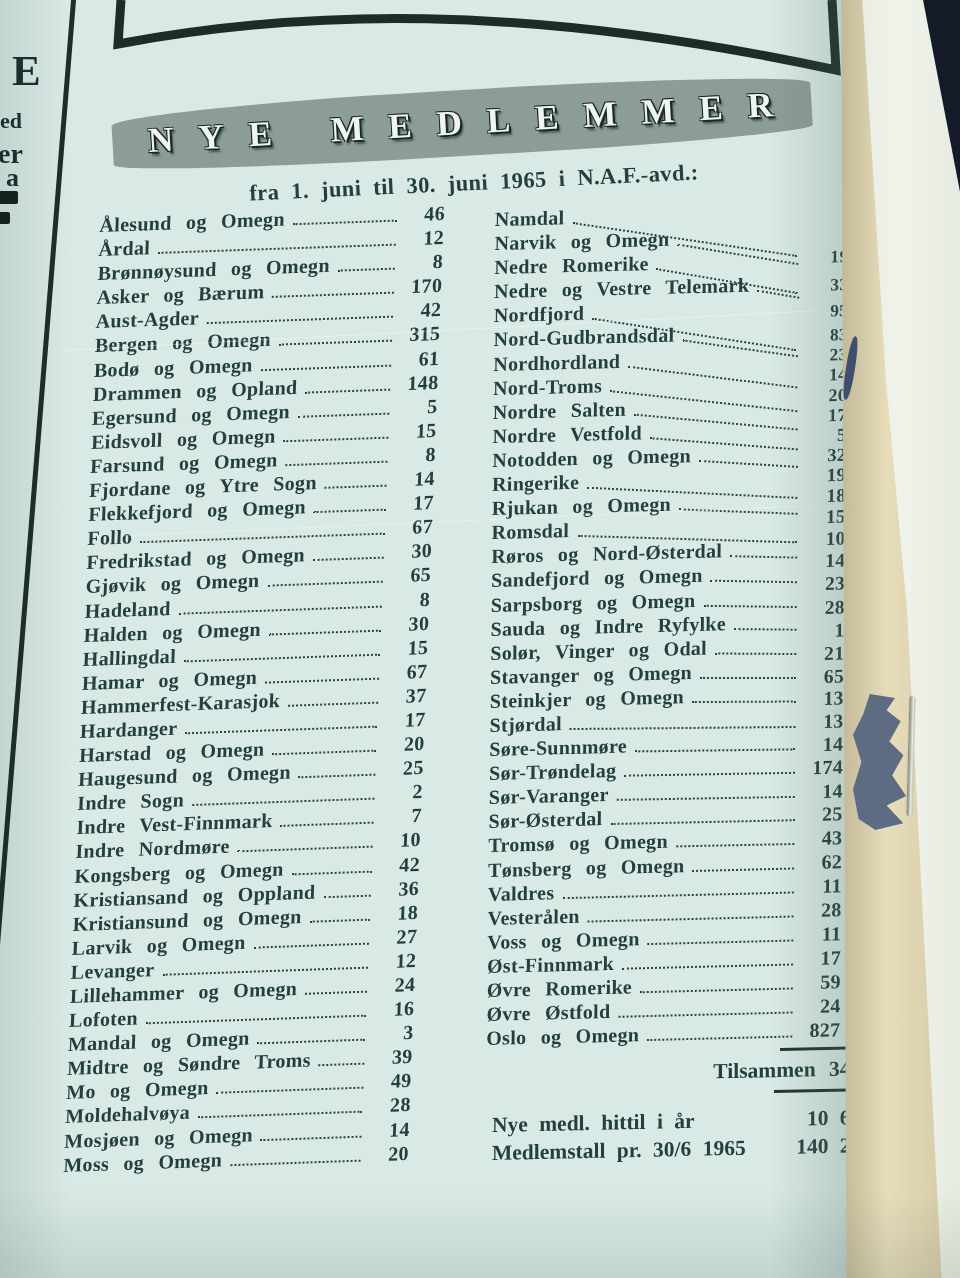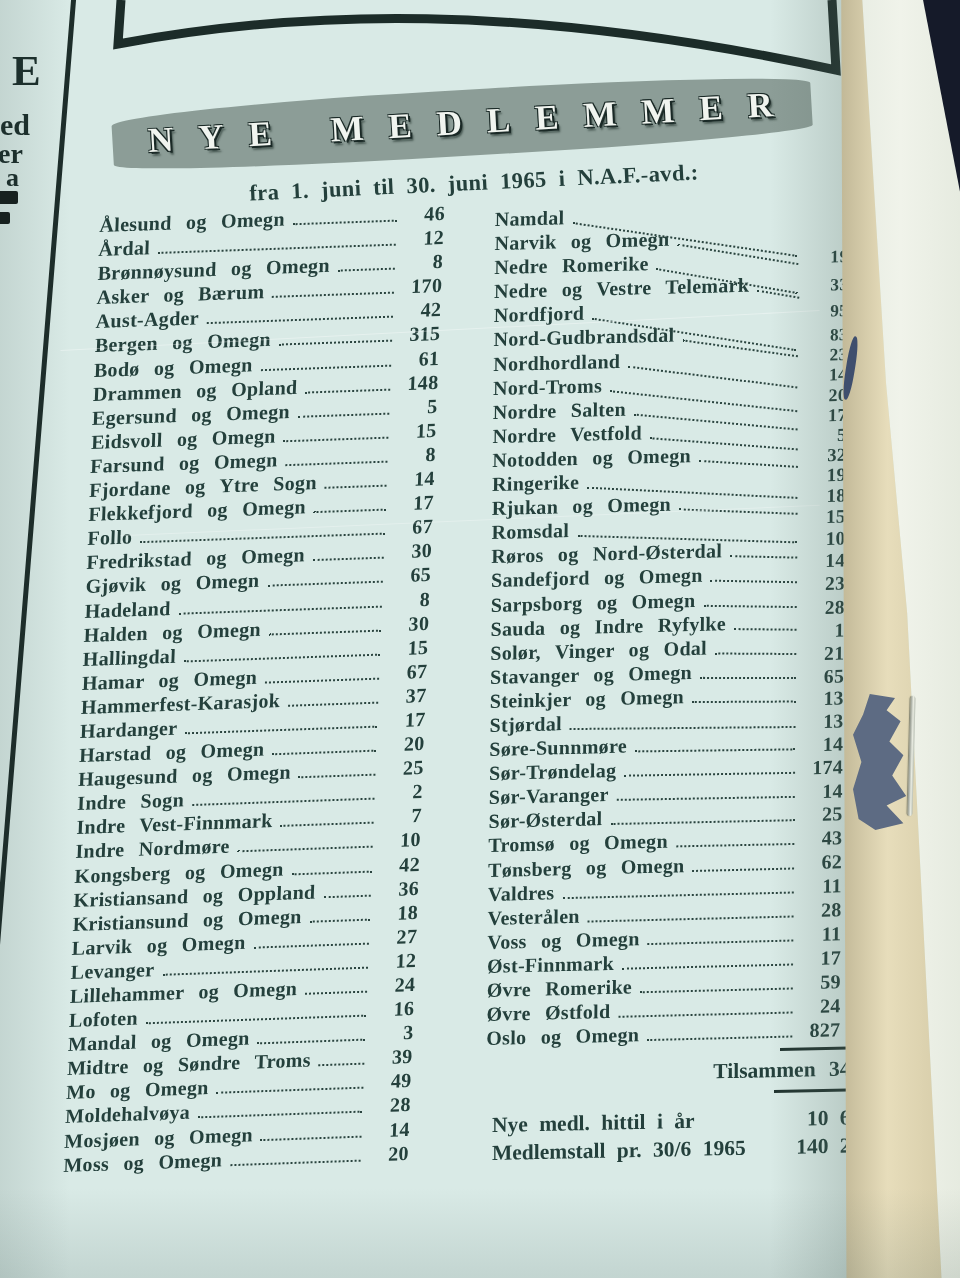--- a/index.html
+++ b/index.html
@@ -45,21 +45,21 @@
   .sum-rule{height:3px;background:#20332f;margin-left:auto;}
   .r1{width:92px;margin-bottom:7px;}
   .r2{width:98px;margin-top:7px;margin-bottom:12px;}
   .tils{text-align:right;word-spacing:8px;}
   .sum-row{display:flex;justify-content:space-between;line-height:28px;word-spacing:6px;}
   
   .mline{position:absolute;left:72px;top:-12px;width:5px;height:1010px;background:#1d2d2a;
         border-radius:3px;transform:rotate(4.6deg);transform-origin:top center;}
   .frag{position:absolute;font-weight:700;color:#1c2f2c;}
   .frag-e{left:12px;top:46px;font-size:43px;}
-  .frag-ed{left:0px;top:108px;font-size:30px;}
+  .frag-ed{left:0px;top:108px;font-size:22px;}
   .frag-er{left:-2px;top:138px;font-size:28px;}
   .frag-a{left:6px;top:163px;font-size:26px;}
   .bar{position:absolute;background:#17211f;border-radius:2px;}
   .bar1{left:-5px;top:191px;width:23px;height:13px;}
   .bar2{left:-7px;top:212px;width:17px;height:12px;}
   
   .edge{position:absolute;left:828px;top:0;width:132px;height:1278px;}
   .edge-cream{position:absolute;inset:0;
         background:linear-gradient(90deg,#b7ae8d,#e7ddbb 45%,#d2c8a4);
         clip-path:polygon(10% 0,26% 0,44% 30%,60% 48%,72% 72%,86% 100%,14% 100%);}

